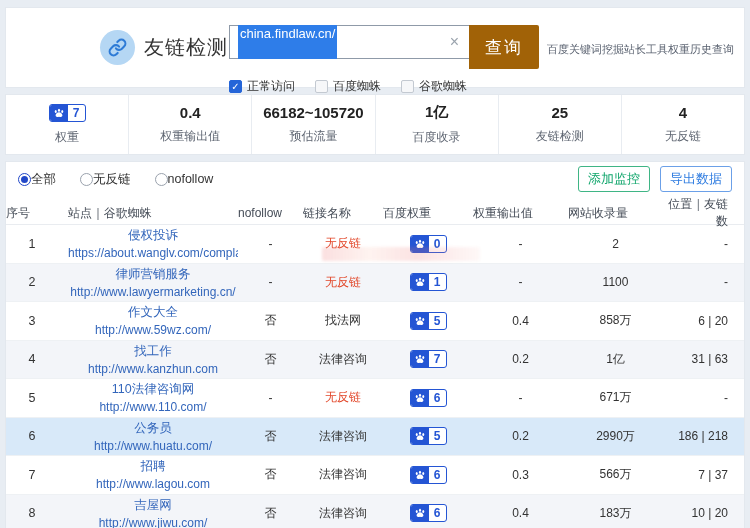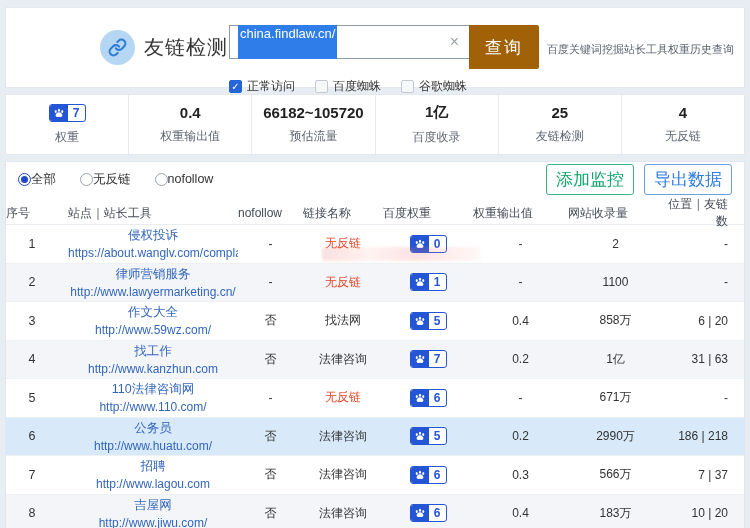--- a/index.html
+++ b/index.html
@@ -42,21 +42,21 @@
   .bd-badge .paw { width:18px; height:18px; background:#2455d4; display:flex; align-items:center; justify-content:center; }
   .bd-badge .num { min-width:17px; text-align:center; color:#2455d4; font-size:12px; font-weight:700; padding:0 4px; }
 
   
   .filter-row { height:34px; display:flex; align-items:center; padding:0 12px; }
   .radio-item { display:flex; align-items:center; font-size:12.5px; color:#333; margin-right:24px; cursor:pointer; }
   .radio { width:13px; height:13px; border-radius:50%; border:1px solid #9aa2ad; background:#fff; display:flex; align-items:center; justify-content:center; }
   .radio-item.selected .radio { border-color:#2248c8; }
   .radio-item.selected .radio::after { content:""; width:7px; height:7px; border-radius:50%; background:#2248c8; }
   .filter-btns { margin-left:auto; display:flex; gap:10px; }
-  .pill-btn { font-size:17px; padding:3px 9px; border-radius:3px; background:#fff; cursor:pointer; }
+  .pill-btn { font-size:13px; padding:3px 9px; border-radius:3px; background:#fff; cursor:pointer; }
   .btn-green { color:#0fa56b; border:1px solid #3fb585; }
   .btn-blue  { color:#2d7be0; border:1px solid #6ba0e8; }
 
   
   .thead, .trow { display:grid; grid-template-columns:52px 180px 65px 80px 90px 95px 95px 1fr; align-items:center; }
   .thead { height:29px; border-bottom:1px solid #e9ecf0; font-size:12px; color:#454c57; }
   .thead .hc { text-align:left; }
   .thead .hc.left { text-align:left; padding-left:10px; }
   .thead .hc.right { text-align:right; padding-right:16px; }
   .trow { height:38.5px; border-bottom:1px solid #eef1f4; font-size:12px; color:#333; }
@@ -173,21 +173,21 @@
       <span>nofollow</span>
     </span>
     <span class="filter-btns">
       <button class="pill-btn btn-green">添加监控</button>
       <button class="pill-btn btn-blue">导出数据</button>
     </span>
   </div>
 
   <div class="thead">
     <div class="hc">序号</div>
-    <div class="hc left">站点｜站长工具</div>
+    <div class="hc left">站点｜谷歌蜘蛛</div>
     <div class="hc">nofollow</div>
     <div class="hc">链接名称</div>
     <div class="hc">百度权重</div>
     <div class="hc">权重输出值</div>
     <div class="hc">网站收录量</div>
     <div class="hc right">位置｜友链数</div>
   </div>
 
   <div id="tbody">
       <div class="trow">

